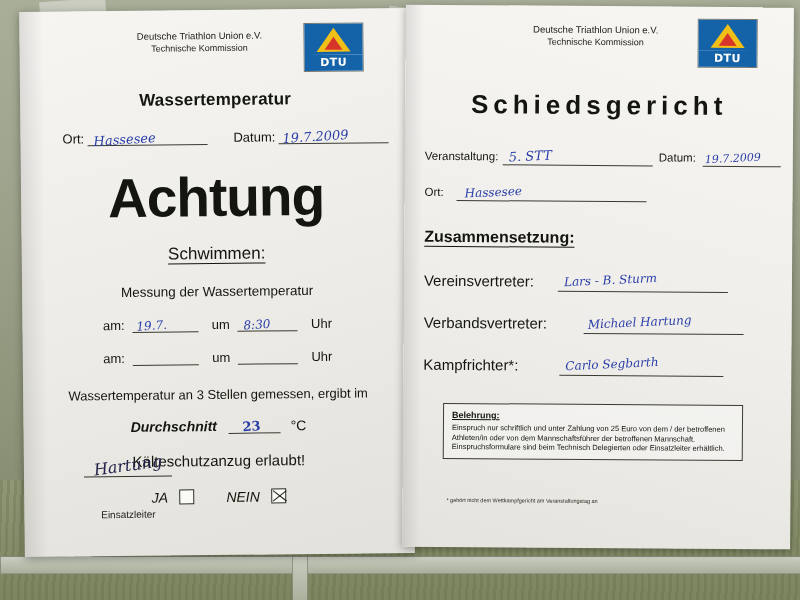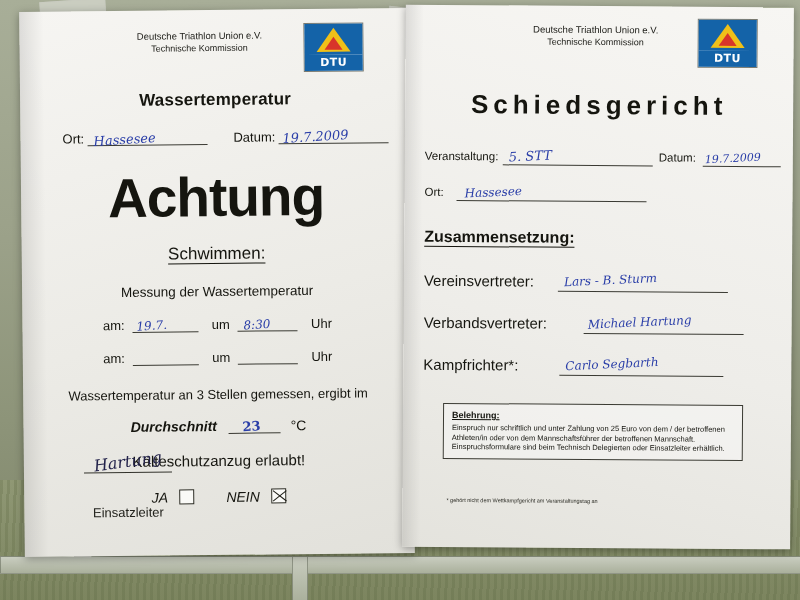--- a/index.html
+++ b/index.html
@@ -223,21 +223,21 @@
     color: #22224a;
     transform: rotate(-7deg);
     display: block;
     margin-bottom: 1px;
   }
   .sig .sigline {
     width: 88px;
     border-bottom: 1px solid #33332c;
     margin: 0 auto 2px;
   }
-  .sig .cap { font-size: 13px; color: #22221c; margin-top: 32px; }
+  .sig .cap { font-size: 10px; color: #22221c; margin-top: 32px; }
   
   .r-title {
     text-align: center;
     font-size: 26px;
     font-weight: bold;
     letter-spacing: 5px;
     margin-top: 20px;
     font-family: "Liberation Sans", sans-serif;
   }
   .r-row {

